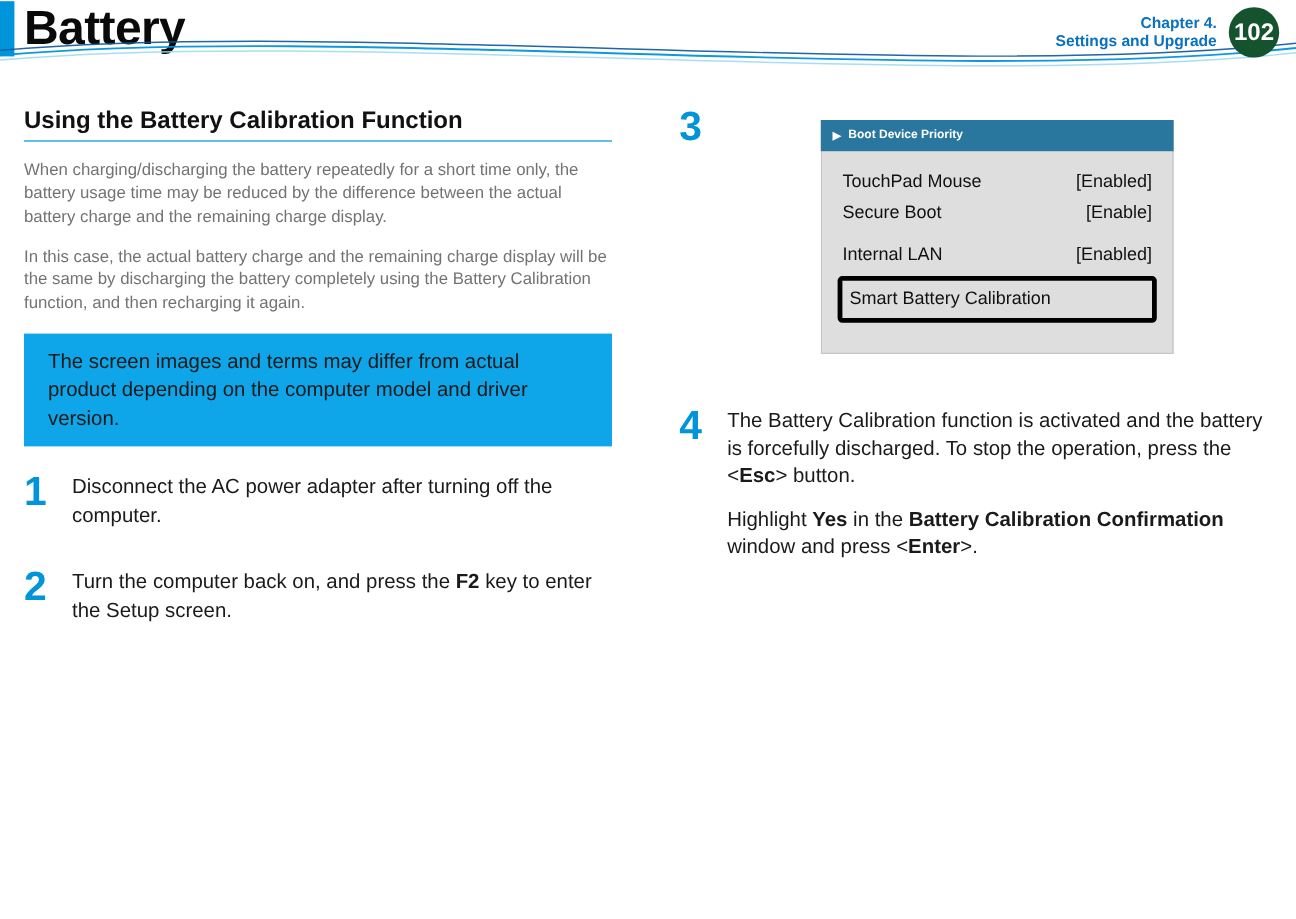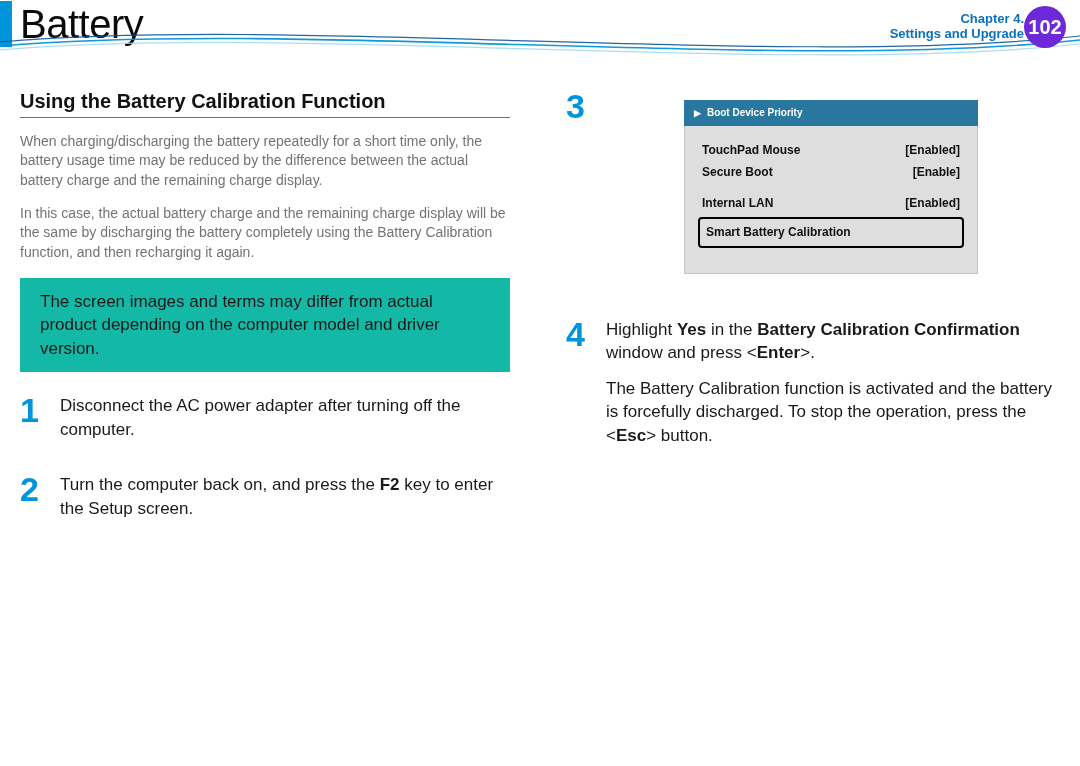--- a/index.html
+++ b/index.html
@@ -25,43 +25,44 @@
     align-items: center;
   }
   .title-block {
     width: 12px;
     height: 46px;
     background: #0094da;
     margin-right: 8px;
   }
   .page-title {
     font-size: 40px;
-    font-weight: 400;
+    font-weight: 700;
     letter-spacing: -0.5px;
     color: #0a0a0a;
   }
   .header-right {
     position: absolute;
     right: 14px;
     top: 6px;
     display: flex;
     align-items: center;
+    gap: 10px;
     z-index: 3;
   }
   .header-meta {
     text-align: right;
     font-size: 13px;
     font-weight: 700;
     color: #0a71bf;
     line-height: 1.15;
   }
   .page-badge {
     width: 42px; height: 42px;
     border-radius: 50%;
-    background: #6d28d9;
+    background: #14532d;
     color: #fff;
     font-size: 20px;
     font-weight: 700;
     display: flex;
     align-items: center;
     justify-content: center;
   }
   .wave {
     position: absolute;
     left: 0; top: 24px;
@@ -87,21 +88,21 @@
     border-bottom: 1px solid #0094da;
     margin-bottom: 14px;
   }
   .body-text {
     font-size: 14px;
     line-height: 1.38;
     margin-bottom: 14px;
     color: #737373;
   }
   .note-box {
-    background: #14b8a6;
+    background: #0ea5e9;
     padding: 12px 20px;
     font-size: 17px;
     line-height: 1.38;
     margin: 16px 0 22px 0;
   }
   .step {
     display: flex;
     gap: 14px;
     margin-bottom: 20px;
   }
@@ -135,35 +136,35 @@
     padding: 6px 10px;
     display: flex;
     align-items: center;
     gap: 6px;
   }
   .bios-arrow {
     font-size: 9px;
   }
   .bios-body {
     padding: 14px 14px 4px 14px;
-    font-size: 12px;
-    font-weight: 700;
+    font-size: 15px;
+    font-weight: 400;
     color: #111;
   }
   .bios-row {
     display: flex;
     justify-content: space-between;
     padding: 2px 4px;
     margin-bottom: 2px;
   }
   .bios-gap {
     height: 8px;
   }
   .bios-selected {
-    border: 2px solid #000000;
+    border: 4px solid #000000;
     border-radius: 4px;
     padding: 5px 6px;
     margin-top: 4px;
   }
 </style>
 </head>
 <body>
 
 <div class="page-header">
   <div class="title-bar">
@@ -239,22 +240,22 @@
             </div>
           </div>
         </div>
       </div>
     </div>
 
     <div class="step">
       <div class="step-num">4</div>
       <div class="step-body">
         <p>
+          <span>The Battery Calibration function is activated and the battery is forcefully discharged. To stop the operation, press the &lt;</span><b>Esc</b><span>&gt; button.</span>
+        </p>
+        <p>
           <span>Highlight </span><b>Yes</b><span> in the </span><b>Battery Calibration Confirmation</b><span> window and press &lt;</span><b>Enter</b><span>&gt;.</span>
         </p>
-        <p>
-          <span>The Battery Calibration function is activated and the battery is forcefully discharged. To stop the operation, press the &lt;</span><b>Esc</b><span>&gt; button.</span>
-        </p>
       </div>
     </div>
 
   </div>
 </div>
 
 </body></html>

